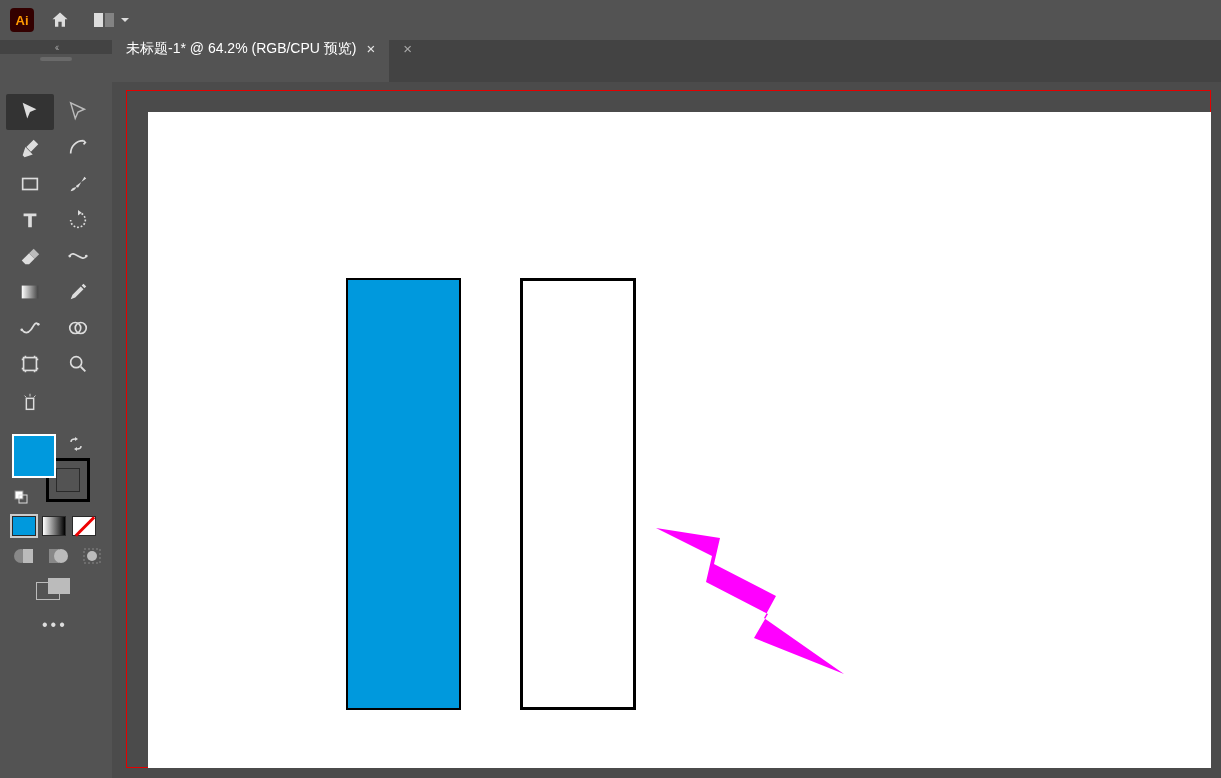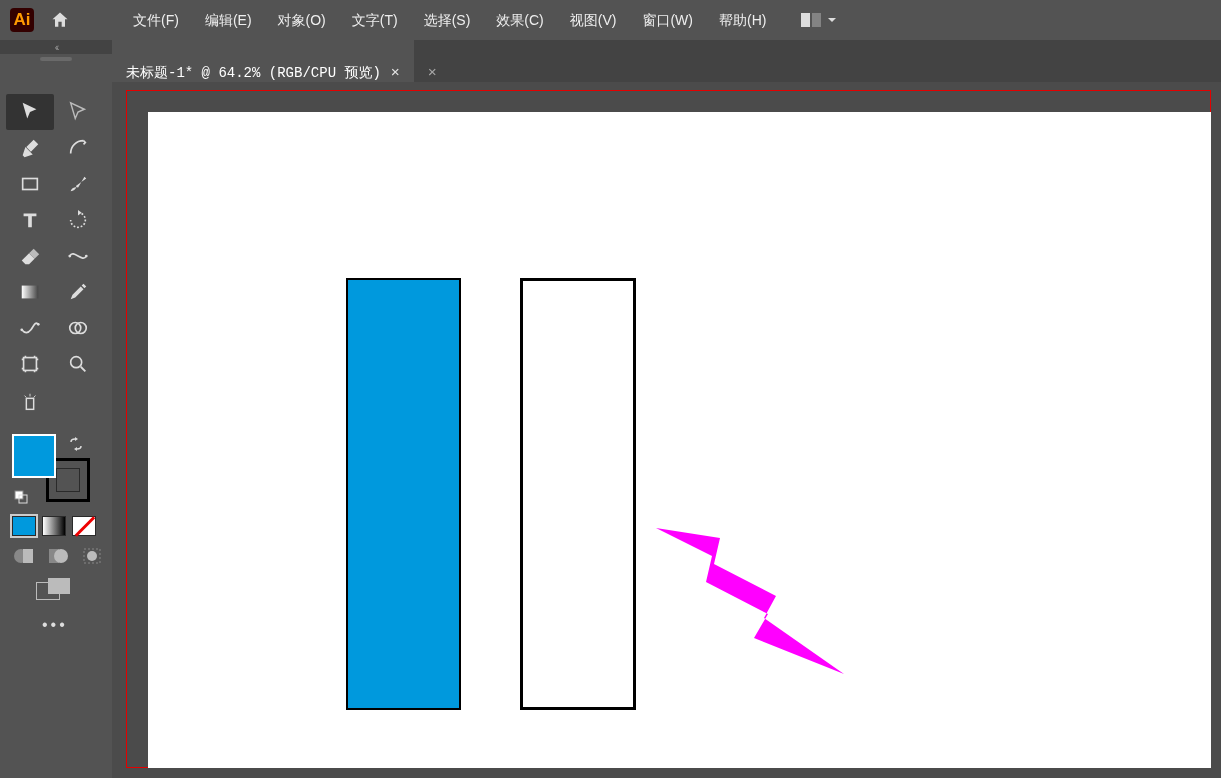--- a/index.html
+++ b/index.html
@@ -1,29 +1,29 @@
 <!DOCTYPE html>
 <html><head>
 <meta charset="utf-8">
 <style>
   html,body{margin:0;padding:0;width:1221px;height:778px;overflow:hidden;background:#323232;font-family:"Microsoft YaHei",Arial,sans-serif;font-size:14px;color:#ddd;}
   
   .menubar{position:absolute;left:0;top:0;width:1221px;height:40px;background:#535353;display:flex;align-items:center;}
-  .ai-logo{width:24px;height:24px;border-radius:4px;background:#330000;color:#ff9a00;font-weight:bold;font-size:17px;display:flex;align-items:center;justify-content:center;margin-left:10px;}
+  .ai-logo{width:24px;height:24px;border-radius:4px;background:#330000;color:#ff9a00;font-weight:bold;font-size:13px;display:flex;align-items:center;justify-content:center;margin-left:10px;}
   .home-icon{width:24px;height:24px;margin-left:14px;display:flex;align-items:center;justify-content:center;}
   .menu-items{display:flex;margin-left:48px;gap:0;}
   .menu-item{padding:0 13px;height:40px;line-height:40px;color:#eee;cursor:pointer;}
   .ws-switch{margin-left:22px;display:flex;align-items:center;gap:6px;}
   .ws-ico{width:20px;height:14px;display:flex;}
   .ws-ico span{display:block;background:#ddd;}
   .ws-ico .a{width:9px;height:14px;margin-right:2px;}
   .ws-ico .b{width:9px;height:14px;opacity:.35;}
   
   .tabstrip{position:absolute;left:112px;top:40px;height:42px;width:1109px;background:#434343;display:flex;align-items:stretch;}
-  .tab{display:flex;align-items:flex-end;padding:0 14px;color:#bbb;gap:10px;font-family:Liberation Mono, monospace;}
+  .tab{display:flex;align-items:flex-start;padding:0 14px;color:#bbb;gap:10px;}
   .tab.active{background:#535353;color:#fff;}
   .tab-close{font-size:15px;opacity:.85;}
   
   .left-col{position:absolute;left:0;top:40px;width:112px;height:738px;background:#535353;}
   .collapse-handle{position:absolute;left:0;top:0;width:112px;height:14px;background:#434343;display:flex;align-items:center;justify-content:center;color:#999;font-size:10px;letter-spacing:-2px;}
   .collapse-handle::after{content:"";position:absolute;bottom:-7px;left:40px;width:32px;height:4px;border-radius:2px;background:#6a6a6a;}
   
   .toolbox{position:absolute;left:6px;top:54px;width:100px;background:#535353;}
   .tool-grid{display:grid;grid-template-columns:48px 48px;grid-auto-rows:36px;gap:0;}
   .tool{display:flex;align-items:center;justify-content:center;cursor:pointer;}
@@ -60,31 +60,20 @@
 </head>
 <body>
 
 <div class="menubar">
   <div class="ai-logo">Ai</div>
   <div class="home-icon">
     <svg viewBox="0 0 24 24" width="20" height="20">
         <path fill="#ddd" d="M12 3l9 8h-3v9h-4v-6h-4v6H6v-9H3z"></path>
       </svg>
   </div>
-  <div class="menu-items">
-    <div class="menu-item">文件(F)</div>
-    <div class="menu-item">编辑(E)</div>
-    <div class="menu-item">对象(O)</div>
-    <div class="menu-item">文字(T)</div>
-    <div class="menu-item">选择(S)</div>
-    <div class="menu-item">效果(C)</div>
-    <div class="menu-item">视图(V)</div>
-    <div class="menu-item">窗口(W)</div>
-    <div class="menu-item">帮助(H)</div>
-  </div>
   <div class="ws-switch">
     <div class="ws-ico">
         <span class="a"></span>
         <span class="b"></span>
       </div>
     <svg width="10" height="10" viewBox="0 0 10 10">
         <path fill="#ddd" d="M1 3l4 4 4-4z"></path>
       </svg>
   </div>
 </div>

